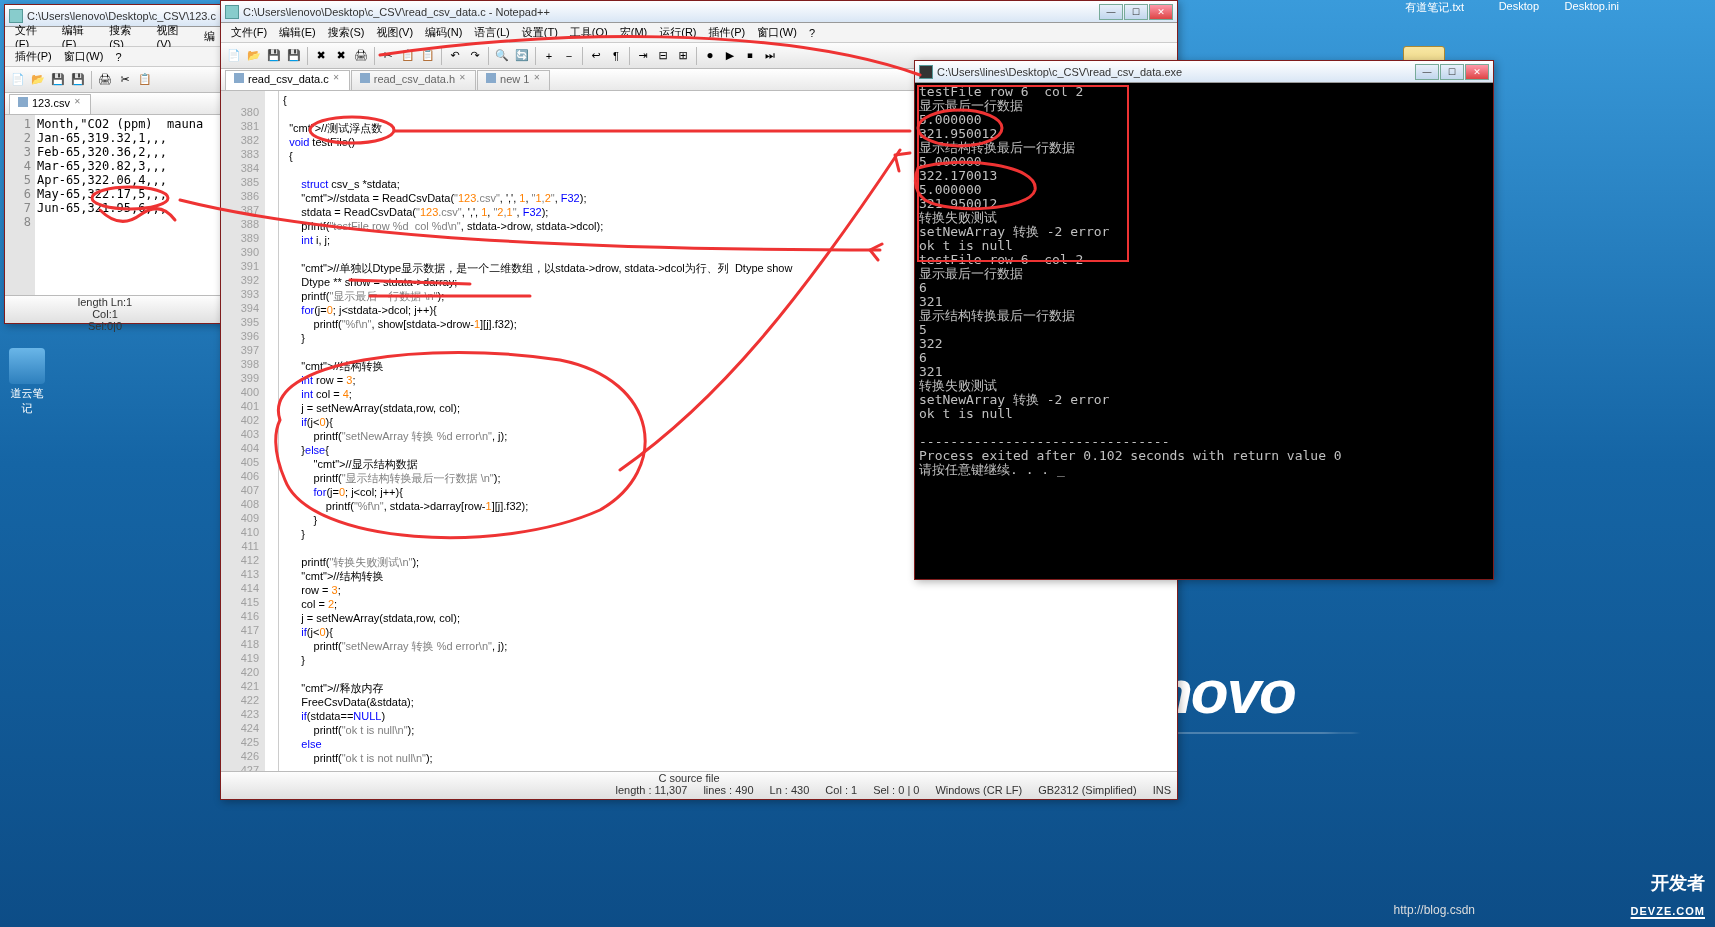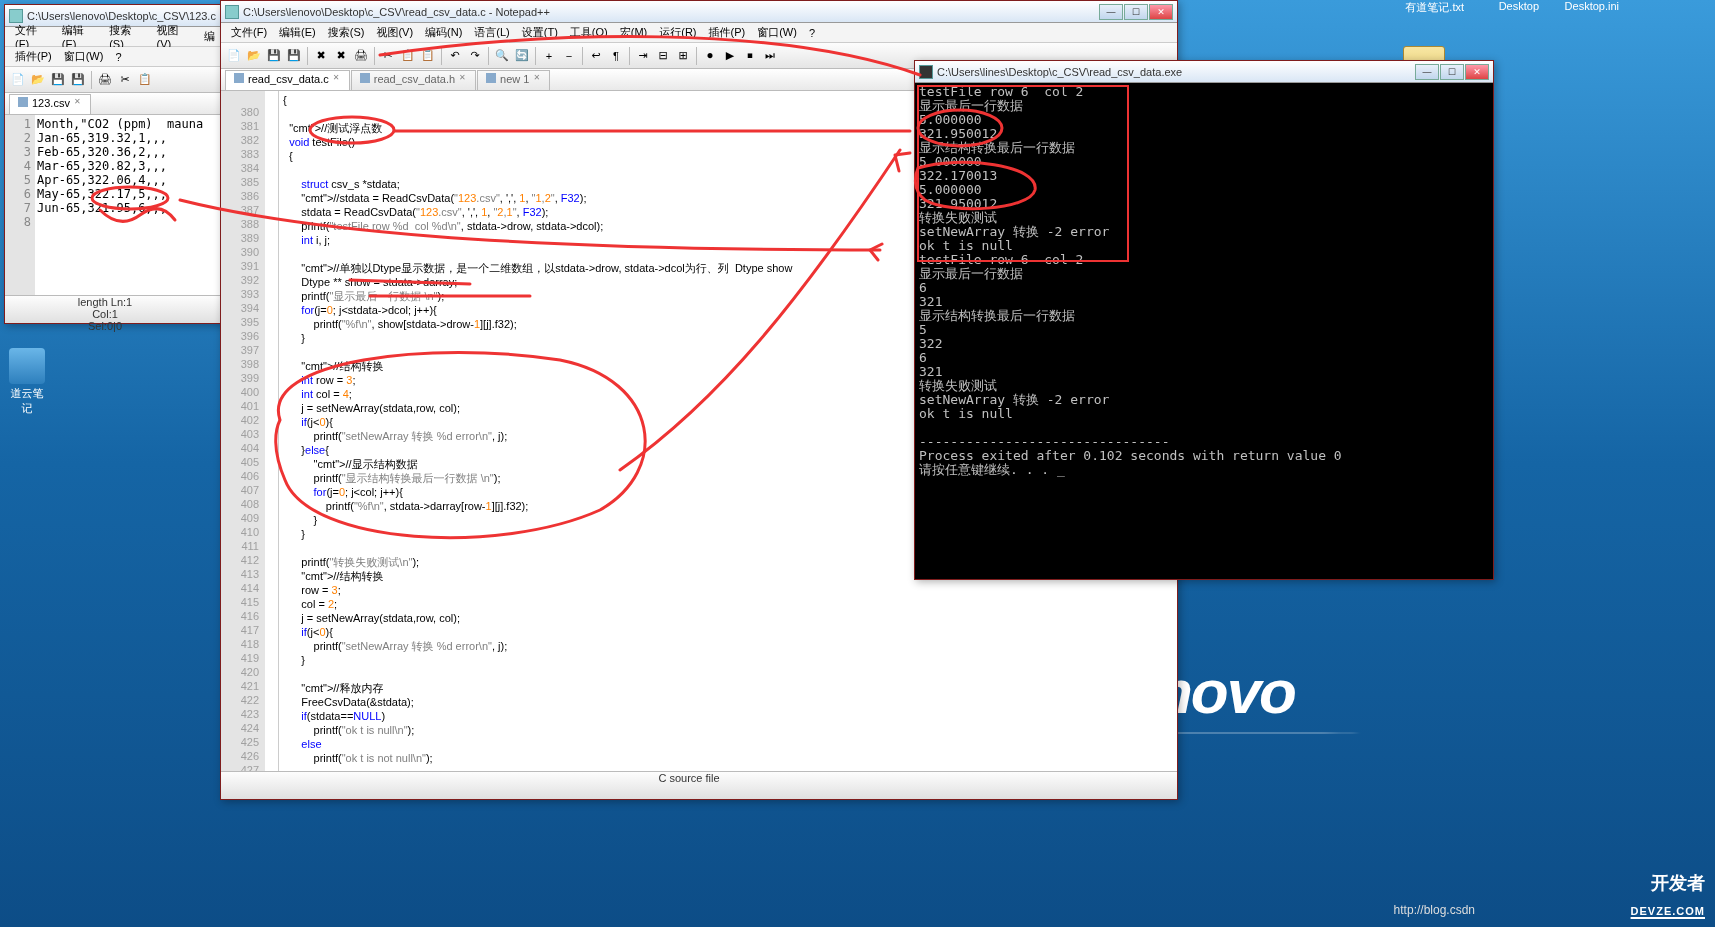--- a/index.html
+++ b/index.html
@@ -275,20 +275,30 @@
       <span class="kw">if</span>(stdata==<span class="kw">NULL</span>)
           printf(<span class="str">"ok t is null\n"</span>);
       <span class="kw">else</span>
           printf(<span class="str">"ok t is not null\n"</span>);
 
   }
 </div>
     </div>
     <div class="statusbar">
       <span class="seg">C source file</span>
+      <span class="r">
+        <span>length : 11,307</span>
+        <span>lines : 490</span>
+        <span>Ln : 430</span>
+        <span>Col : 1</span>
+        <span>Sel : 0 | 0</span>
+        <span>Windows (CR LF)</span>
+        <span>GB2312 (Simplified)</span>
+        <span>INS</span>
+      </span>
     </div>
   </div>
 </div>
 
 <div id="console" class="win">
   <div class="titlebar">
     <div class="ic" style="background:#333"></div>
     <span>C:\Users\lines\Desktop\c_CSV\read_csv_data.exe</span>
     <div class="winbtn">
       <span>—</span>

